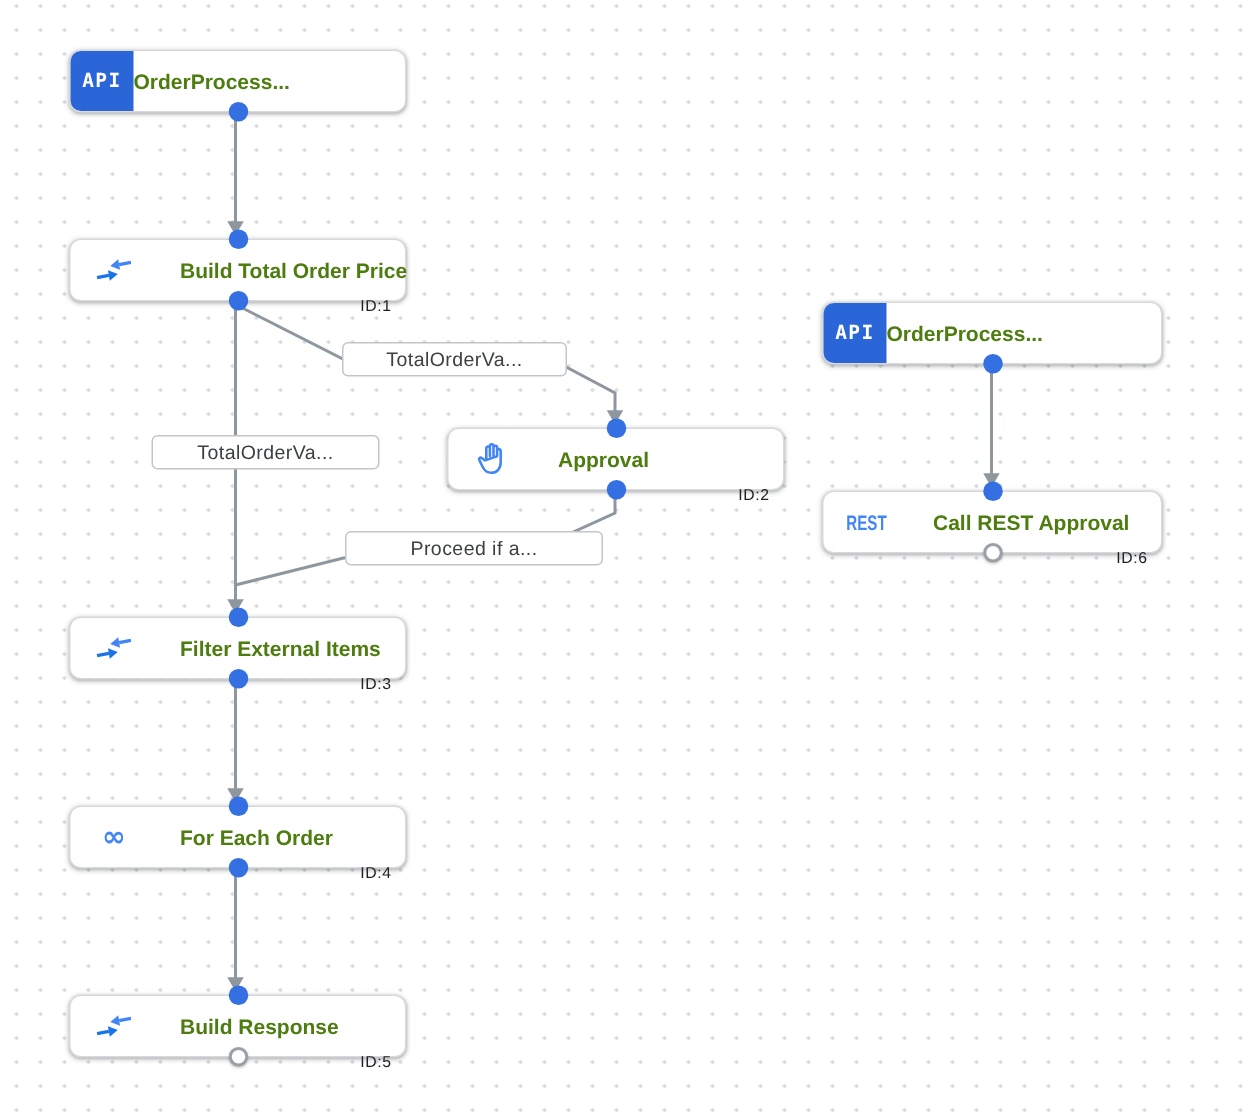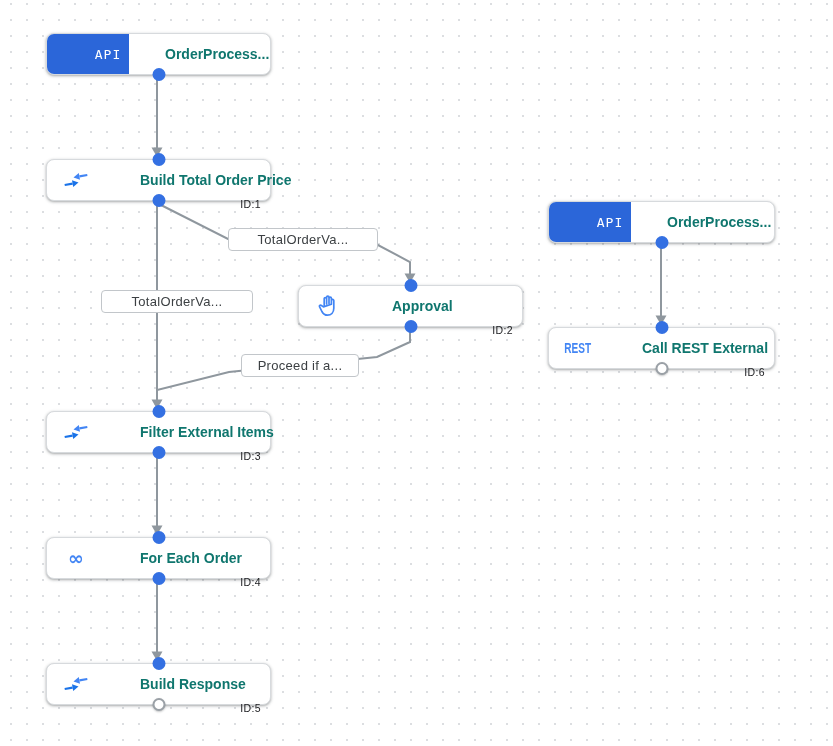--- a/index.html
+++ b/index.html
@@ -15,28 +15,28 @@
   .edge-label{
     position:absolute;z-index:2;background:#fff;border:1px solid #c2c6ca;border-radius:4px;
     display:flex;align-items:center;justify-content:center;
     font-size:13px;color:#3c4043;letter-spacing:.3px;box-sizing:border-box;text-align:right;
   }
   .node{
     position:absolute;z-index:3;background:#fff;border:1px solid #d7dadd;border-radius:8px;
     box-shadow:0 1px 2px rgba(60,64,67,.28),0 1px 3px 1px rgba(60,64,67,.14);
     display:flex;align-items:center;box-sizing:border-box;
   }
-  .node .title{font-size:14px;font-weight:bold;color:#0f766e;white-space:nowrap;margin-left:20px;}
+  .node .title{font-size:14px;font-weight:bold;color:#4d7c0f;white-space:nowrap;}
   .node.task{padding-left:14px;}
   .icon-box{width:30px;min-width:30px;margin-right:29px;display:flex;align-items:center;justify-content:center;}
   .api-badge{
-    align-self:stretch;width:42px;min-width:42px;margin-right:16px;
+    align-self:stretch;width:42px;min-width:42px;
     display:flex;align-items:center;justify-content:center;
     border-radius:7px 0 0 7px;color:#fff;
-    font-family:"DejaVu Sans Mono",monospace;font-weight:normal;font-size:13px;letter-spacing:1px;padding-left:40px;
+    font-family:"DejaVu Sans Mono",monospace;font-weight:bold;font-size:13px;letter-spacing:1px;
   }
   .id-badge{position:absolute;top:2px;right:9px;font-size:10.5px;color:#202124;letter-spacing:.4px;margin-top:36px;}
   .port{position:absolute;left:50%;width:13px;height:13px;border-radius:50%;transform:translateX(-50%);box-sizing:border-box;}
   .port.top{top:-7px;}
   .port.bottom{bottom:-7px;}
   .port.filled{background:#3470e2;}
   .port.hollow{background:#fff;border:2px solid #9aa0a6;box-shadow:0 1px 2px rgba(60,64,67,.3);}
   .inf-glyph{font-family:"DejaVu Sans",sans-serif;font-weight:bold;font-size:19px;color:#4285f4;line-height:1;}
   .rest-glyph{font-weight:bold;font-size:14px;color:#4285f4;transform:scaleX(.72);letter-spacing:0;line-height:1;}
 </style>
@@ -54,21 +54,21 @@
       <polyline class="edge-line" points="410,329 410,342 377,357 229,372 157,390 157,400"></polyline>
       <polyline class="edge-line" points="157,455 157,526"></polyline>
       <polygon class="edge-arrow" points="151.5,525.5 162.5,525.5 157,535"></polygon>
       <polyline class="edge-line" points="157,581 157,652"></polyline>
       <polygon class="edge-arrow" points="151.5,651.5 162.5,651.5 157,661"></polygon>
       <polyline class="edge-line" points="661,245 661,316"></polyline>
       <polygon class="edge-arrow" points="655.5,315.5 666.5,315.5 661,325"></polygon>
     </svg>
     <div class="edge-label" style="left: 228px; top: 228px; width: 150px; height: 23px;">TotalOrderVa...</div>
     <div class="edge-label" style="left: 101px; top: 290px; width: 152px; height: 23px;">TotalOrderVa...</div>
-    <div class="edge-label" style="left: 241px; top: 354px; width: 118px; height: 23px;">Proceed if a...</div>
+    <div class="edge-label" style="left: 230px; top: 354px; width: 172px; height: 23px;">Proceed if a...</div>
     <div class="node trigger" style="left: 46px; top: 33px; width: 225px; height: 42px;">
       <span class="api-badge" style="background: rgb(43, 102, 217);">API</span>
       <span class="title">OrderProcess...</span>
       <span class="port bottom filled"></span>
     </div>
     <div class="node task" style="left: 46px; top: 159px; width: 225px; height: 42px;">
       <span class="icon-box">
         <svg width="26" height="18" viewBox="0 0 26 18">
           <g transform="rotate(-10 13 9)">
     <line x1="1" y1="12" x2="9" y2="12" stroke="#1a73e8" stroke-width="2.2"></line>
@@ -137,18 +137,18 @@
     </div>
     <div class="node trigger" style="left: 548px; top: 201px; width: 227px; height: 42px;">
       <span class="api-badge" style="background: rgb(43, 102, 217);">API</span>
       <span class="title">OrderProcess...</span>
       <span class="port bottom filled"></span>
     </div>
     <div class="node task" style="left: 548px; top: 327px; width: 227px; height: 42px;">
       <span class="icon-box">
         <span class="rest-glyph">REST</span>
       </span>
-      <span class="title">Call REST External</span>
+      <span class="title">Call REST Approval</span>
       <span class="id-badge">ID:6</span>
       <span class="port top filled"></span>
       <span class="port bottom hollow"></span>
     </div>
   </div>
 
 </body></html>

